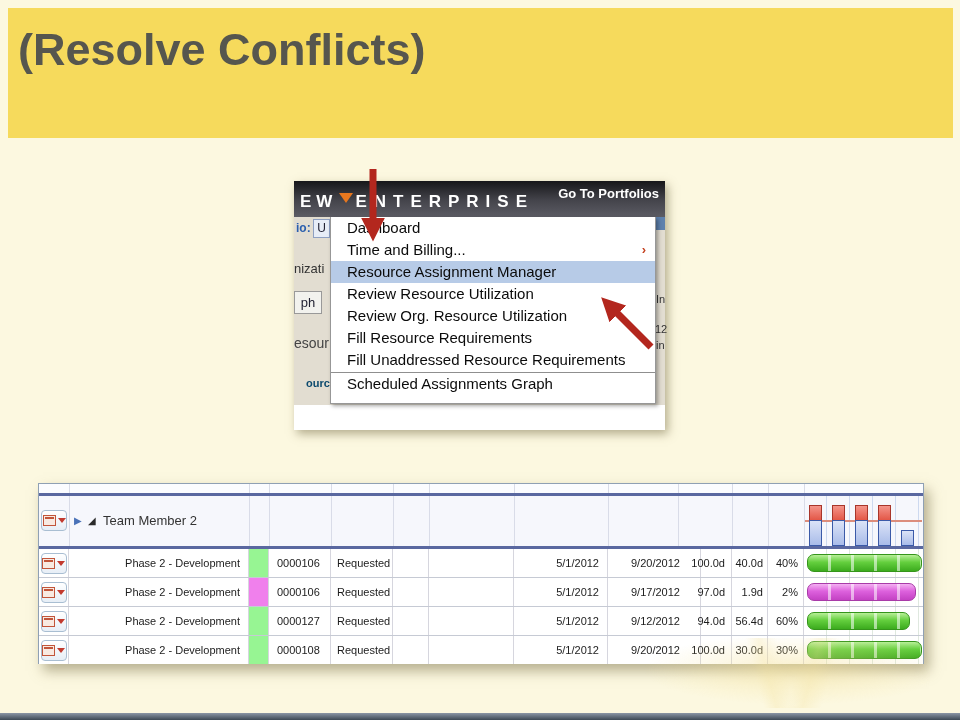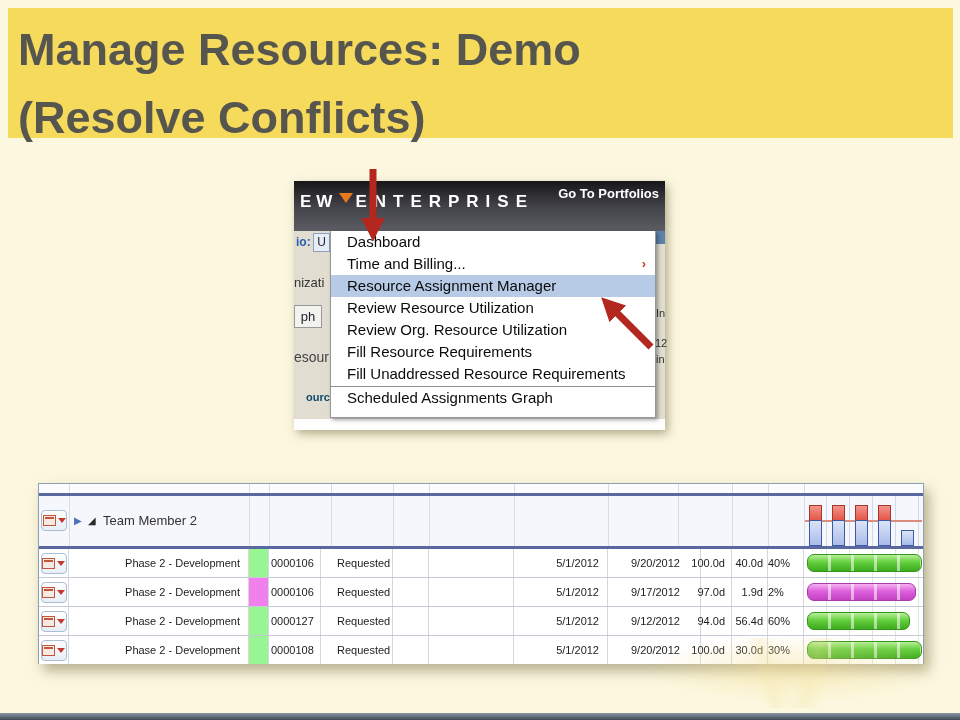--- a/index.html
+++ b/index.html
@@ -5,21 +5,21 @@
   html,body{margin:0;padding:0;}
   .slide{position:relative;width:960px;height:720px;background:#FCF8E0;overflow:hidden;
          font-family:"Liberation Sans",sans-serif;}
   
   .banner{position:absolute;left:8px;top:8px;width:945px;height:130px;background:#F6DA5C;}
   .title{position:absolute;left:18px;top:16px;font-size:45px;font-weight:bold;color:#56564E;
          line-height:1.52;letter-spacing:0px;}
   
   .shot{position:absolute;left:294px;top:181px;width:371px;height:249px;background:#fff;
         box-shadow:3px 4px 9px rgba(110,100,60,.5);}
-  .shot-header{position:relative;height:50px;background:linear-gradient(#17171a,#45454c 55%,#5c5c64);color:#fff;}
+  .shot-header{position:relative;height:36px;background:linear-gradient(#17171a,#45454c 55%,#5c5c64);color:#fff;}
   .logo{position:absolute;left:6px;top:11px;font-size:17px;font-weight:bold;letter-spacing:5px;display:flex;align-items:center;}
   .logo-tri{width:0;height:0;border-left:7px solid transparent;border-right:7px solid transparent;
             border-top:10px solid #E8771E;margin:0 2px 8px 2px;}
   .logo-main{letter-spacing:7px;}
   .goto{position:absolute;right:6px;top:5px;font-size:13px;font-weight:bold;color:#fff;}
   .tabbar{position:relative;height:23px;background:#3d3d43;display:flex;align-items:flex-end;}
   .tab{height:20px;line-height:20px;font-size:13px;font-weight:bold;border-radius:3px 3px 0 0;
        padding:0 11px;margin-right:2px;border:1px solid #23242a;border-bottom:none;}
   .tab-partial{width:24px;padding:0 4px;background:linear-gradient(#ececec,#b9b9b9);color:#222;margin-left:0;}
   .tab-active{background:linear-gradient(#8ba4c2,#5e7699);color:#fff;}
@@ -58,50 +58,49 @@
   .hred{background:linear-gradient(#f4948a,#e35747);border:1px solid #a8352a;border-bottom:none;}
   .hblue{background:linear-gradient(#dbe3f7,#a9bce9);border:1px solid #3b5aa8;}
   .trow{position:relative;height:28px;border-bottom:1px solid #c6cad4;background:#fff;}
   .trow:last-child{border-bottom:none;}
   .c{position:absolute;top:0;height:28px;line-height:28px;font-size:11px;color:#1c1c1c;
      border-right:1px solid #d6d6de;overflow:hidden;white-space:nowrap;box-sizing:border-box;}
   .c-icon{left:0;width:30px;text-align:center;}
   .c-icon .rowbtn{margin-top:4px;}
   .c-phase{left:30px;width:180px;text-align:right;padding-right:8px;}
   .c-swatch{left:210px;width:20px;}
-  .c-id{left:230px;width:52px;padding-left:2px;}
+  .c-id{left:230px;width:62px;padding-left:8px;}
   .c-status{left:292px;width:62px;padding-left:6px;}
   .c-e1{left:354px;width:36px;}
   .c-e2{left:390px;width:85px;}
   .c-start{left:475px;width:94px;text-align:right;padding-right:8px;}
   .c-finish{left:592px;width:70px;text-align:center;padding-right:24px;}
   .c-total{left:639px;width:54px;text-align:right;padding-right:6px;}
   .c-alloc{left:693px;width:36px;text-align:right;padding-right:4px;}
-  .c-pct{left:729px;width:36px;text-align:left;padding-right:5px;}
+  .c-pct{left:729px;width:36px;text-align:right;padding-right:5px;}
   .c-gantt{left:765px;width:119px;border-right:none;
            background:repeating-linear-gradient(90deg,transparent 0 22px,#dfe8df 22px 23px);}
   .gbar{position:relative;height:16px;margin:5px 0 0 3px;border-radius:7px;border:1px solid #35951b;}
   .gbar::after{content:'';position:absolute;inset:0;border-radius:7px;
                background:repeating-linear-gradient(90deg,transparent 0 20px,rgba(255,255,255,.55) 20px 23px);}
   
   .bottom-strip{position:absolute;left:0;bottom:0;width:960px;height:7px;
                 background:linear-gradient(#8b96a6,#3d4955);}
   .watermark{position:absolute;right:30px;bottom:12px;width:300px;height:70px;opacity:.6;
              background:radial-gradient(ellipse at 55% 45%,rgba(244,224,150,.8),transparent 65%),
                         linear-gradient(75deg,transparent 42%,rgba(243,226,160,.5) 46%,transparent 52%),
                         linear-gradient(105deg,transparent 55%,rgba(243,226,160,.5) 60%,transparent 66%);}
 </style>
 </head>
 <body>
 
 <div class="slide">
 
   <div class="banner"></div>
   <div class="title">
-    <div>Manage Resources: Demo</div>
     <div>(Resolve Conflicts)</div>
   </div>
 
   <div class="shot">
     <div class="shot-header">
       <div class="logo">
         <span>EW</span>
         <span class="logo-tri"></span>
         <span class="logo-main">ENTERPRISE</span>
       </div>

